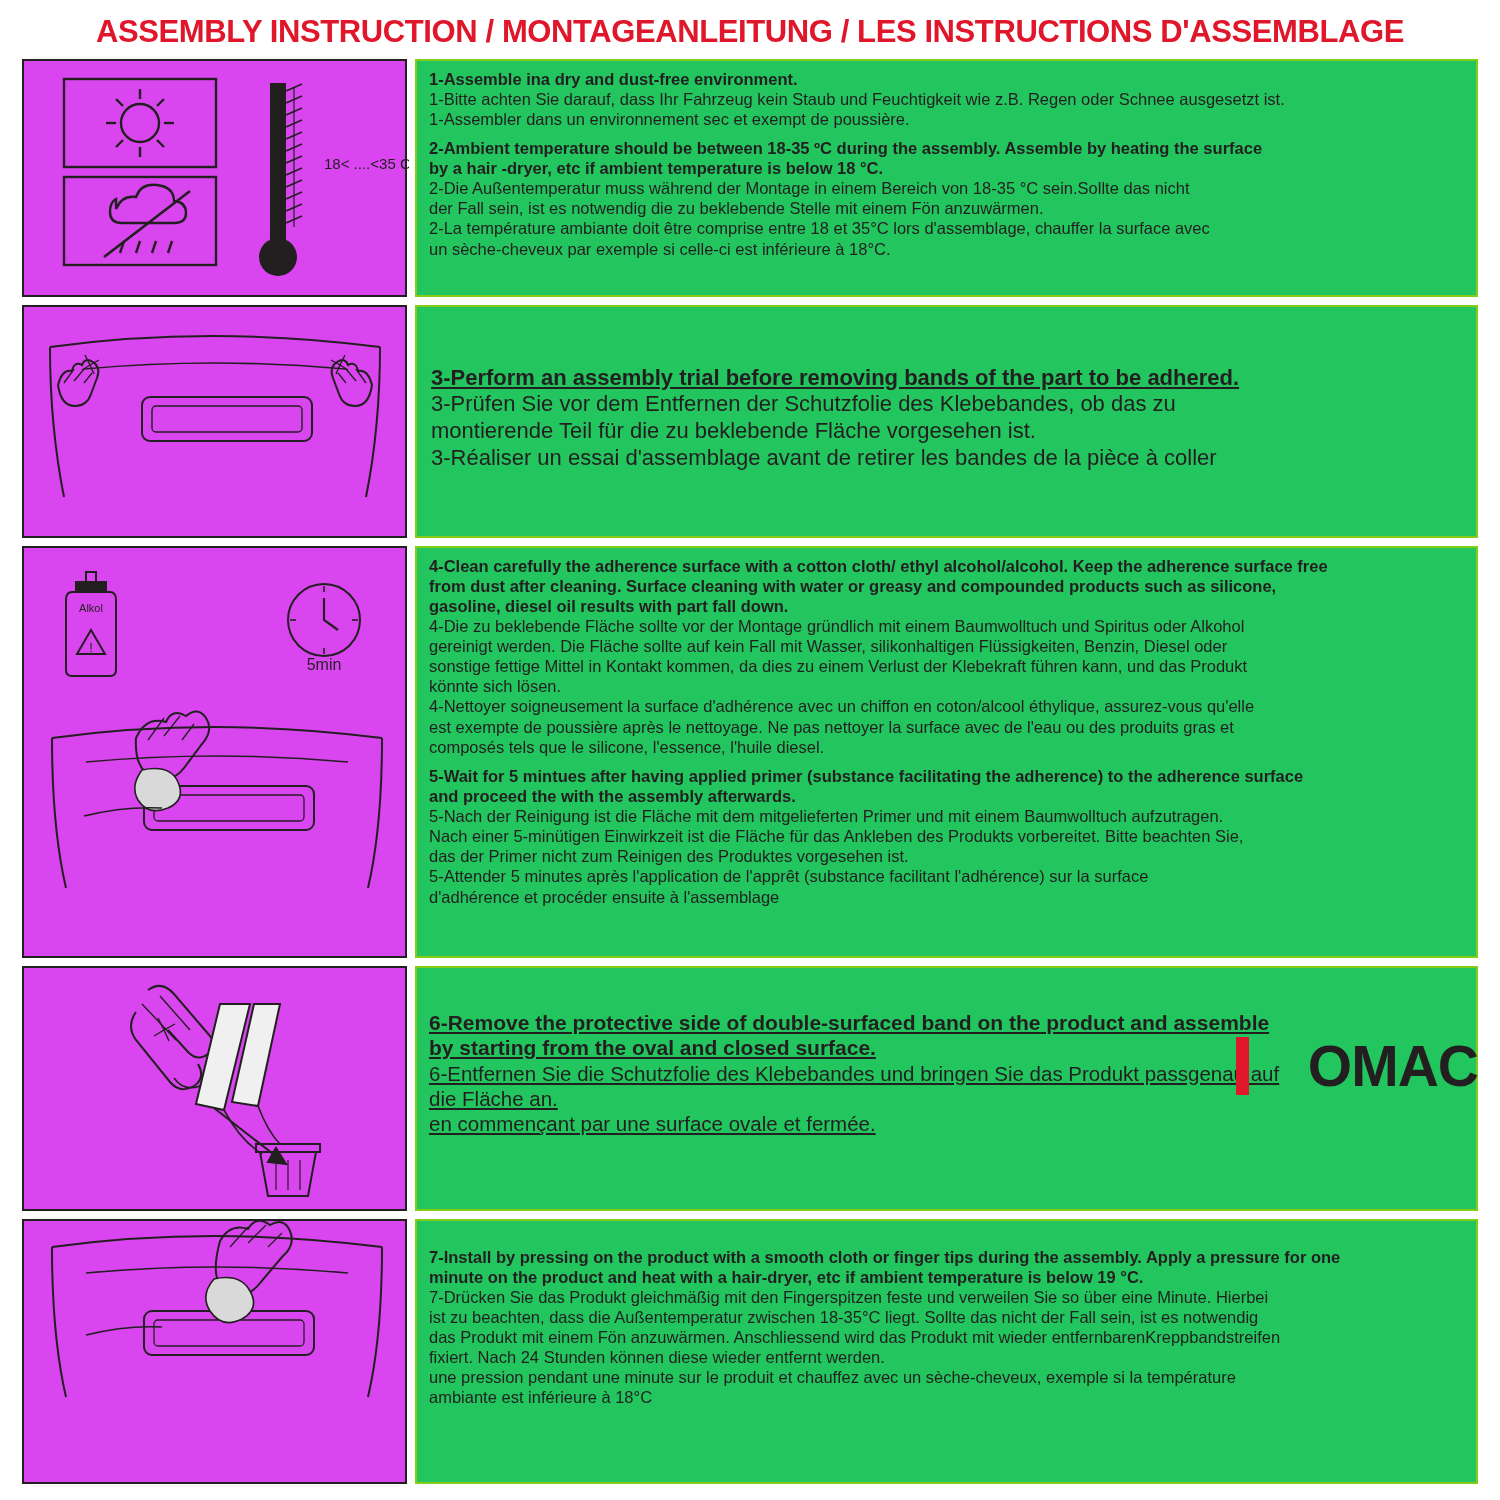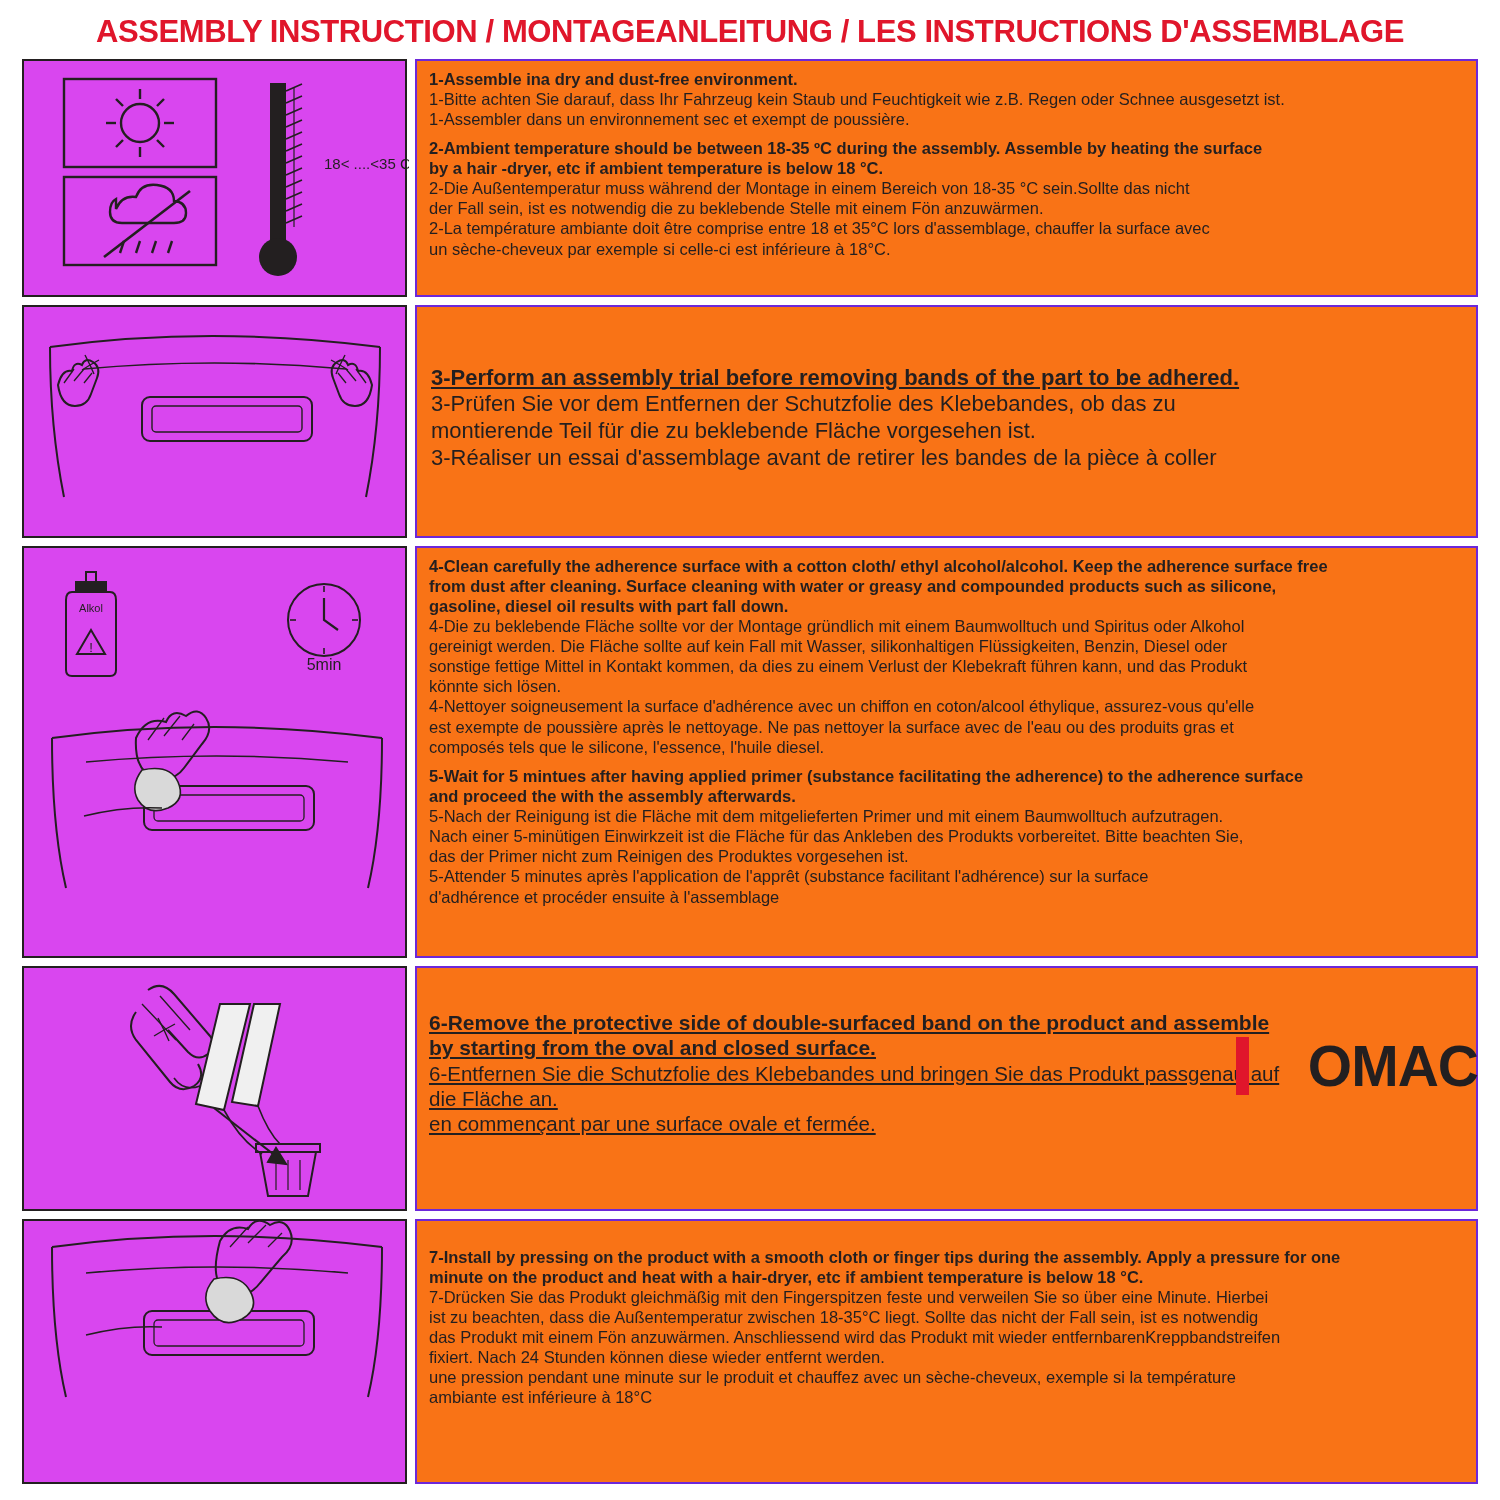--- a/index.html
+++ b/index.html
@@ -45,23 +45,23 @@
   .cell-img {
     width: 385px;
     flex: 0 0 385px;
     border: 2px solid #231f20;
     box-sizing: border-box;
     position: relative;
     background: #d946ef;
   }
   .cell-txt {
     flex: 1 1 auto;
-    border: 2px solid #6d28d9;
+    border: 2px solid #84cc16;
     box-sizing: border-box;
-    background: #f97316;
+    background: #22c55e;
     padding: 8px 12px 8px 12px;
   }
   .r1 { height: 238px; }
   .r2 { height: 233px; }
   .r3 { height: 412px; }
   .r4 { height: 245px; }
   .r5 { height: 265px; }
 
   p { margin: 0; }
   .b {
@@ -314,21 +314,21 @@
 
             <path d="M196 20 q10 -18 28 -12 q8 -14 22 -4 q14 -8 20 6 q6 14 -8 26 l-22 26 q-12 16 -30 10 q-22 -8 -10 -52z"></path>
             <path d="M206 26 l18 -20 M224 22 l18 -18 M244 26 l14 -14" stroke-width="1.3"></path>
             <path d="M190 58 q-14 16 -4 32 q12 18 32 8 q18 -10 8 -28 q-10 -18 -36 -12z" fill="#d9d9d9" stroke-width="1.6"></path>
             <path d="M62 114 q40 -10 76 -8" stroke-width="1.5"></path>
           </g>
         </svg>
       </div>
       <div class="cell-txt t5">
         <p class="b">7-Install by pressing on the product with a smooth cloth or finger tips during the assembly. Apply a pressure for one</p>
-        <p class="b">minute on the product and heat with a hair-dryer, etc if ambient temperature is below 18 °C.</p>
+        <p class="b">minute on the product and heat with a hair-dryer, etc if ambient temperature is below 19 °C.</p>
         <p class="n">7-Drücken Sie das Produkt gleichmäßig mit den Fingerspitzen feste und verweilen Sie so über eine Minute. Hierbei</p>
         <p class="n">ist zu beachten, dass die Außentemperatur zwischen 18-35°C liegt. Sollte das nicht der Fall sein, ist es notwendig</p>
         <p class="n">das Produkt mit einem Fön anzuwärmen. Anschliessend wird das Produkt mit wieder entfernbarenKreppbandstreifen</p>
         <p class="n">fixiert. Nach 24 Stunden können diese wieder entfernt werden.</p>
         <p class="n">une pression pendant une minute sur le produit et chauffez avec un sèche-cheveux, exemple si la température</p>
         <p class="n">ambiante est inférieure à 18°C</p>
       </div>
     </div>
 
   </div>

